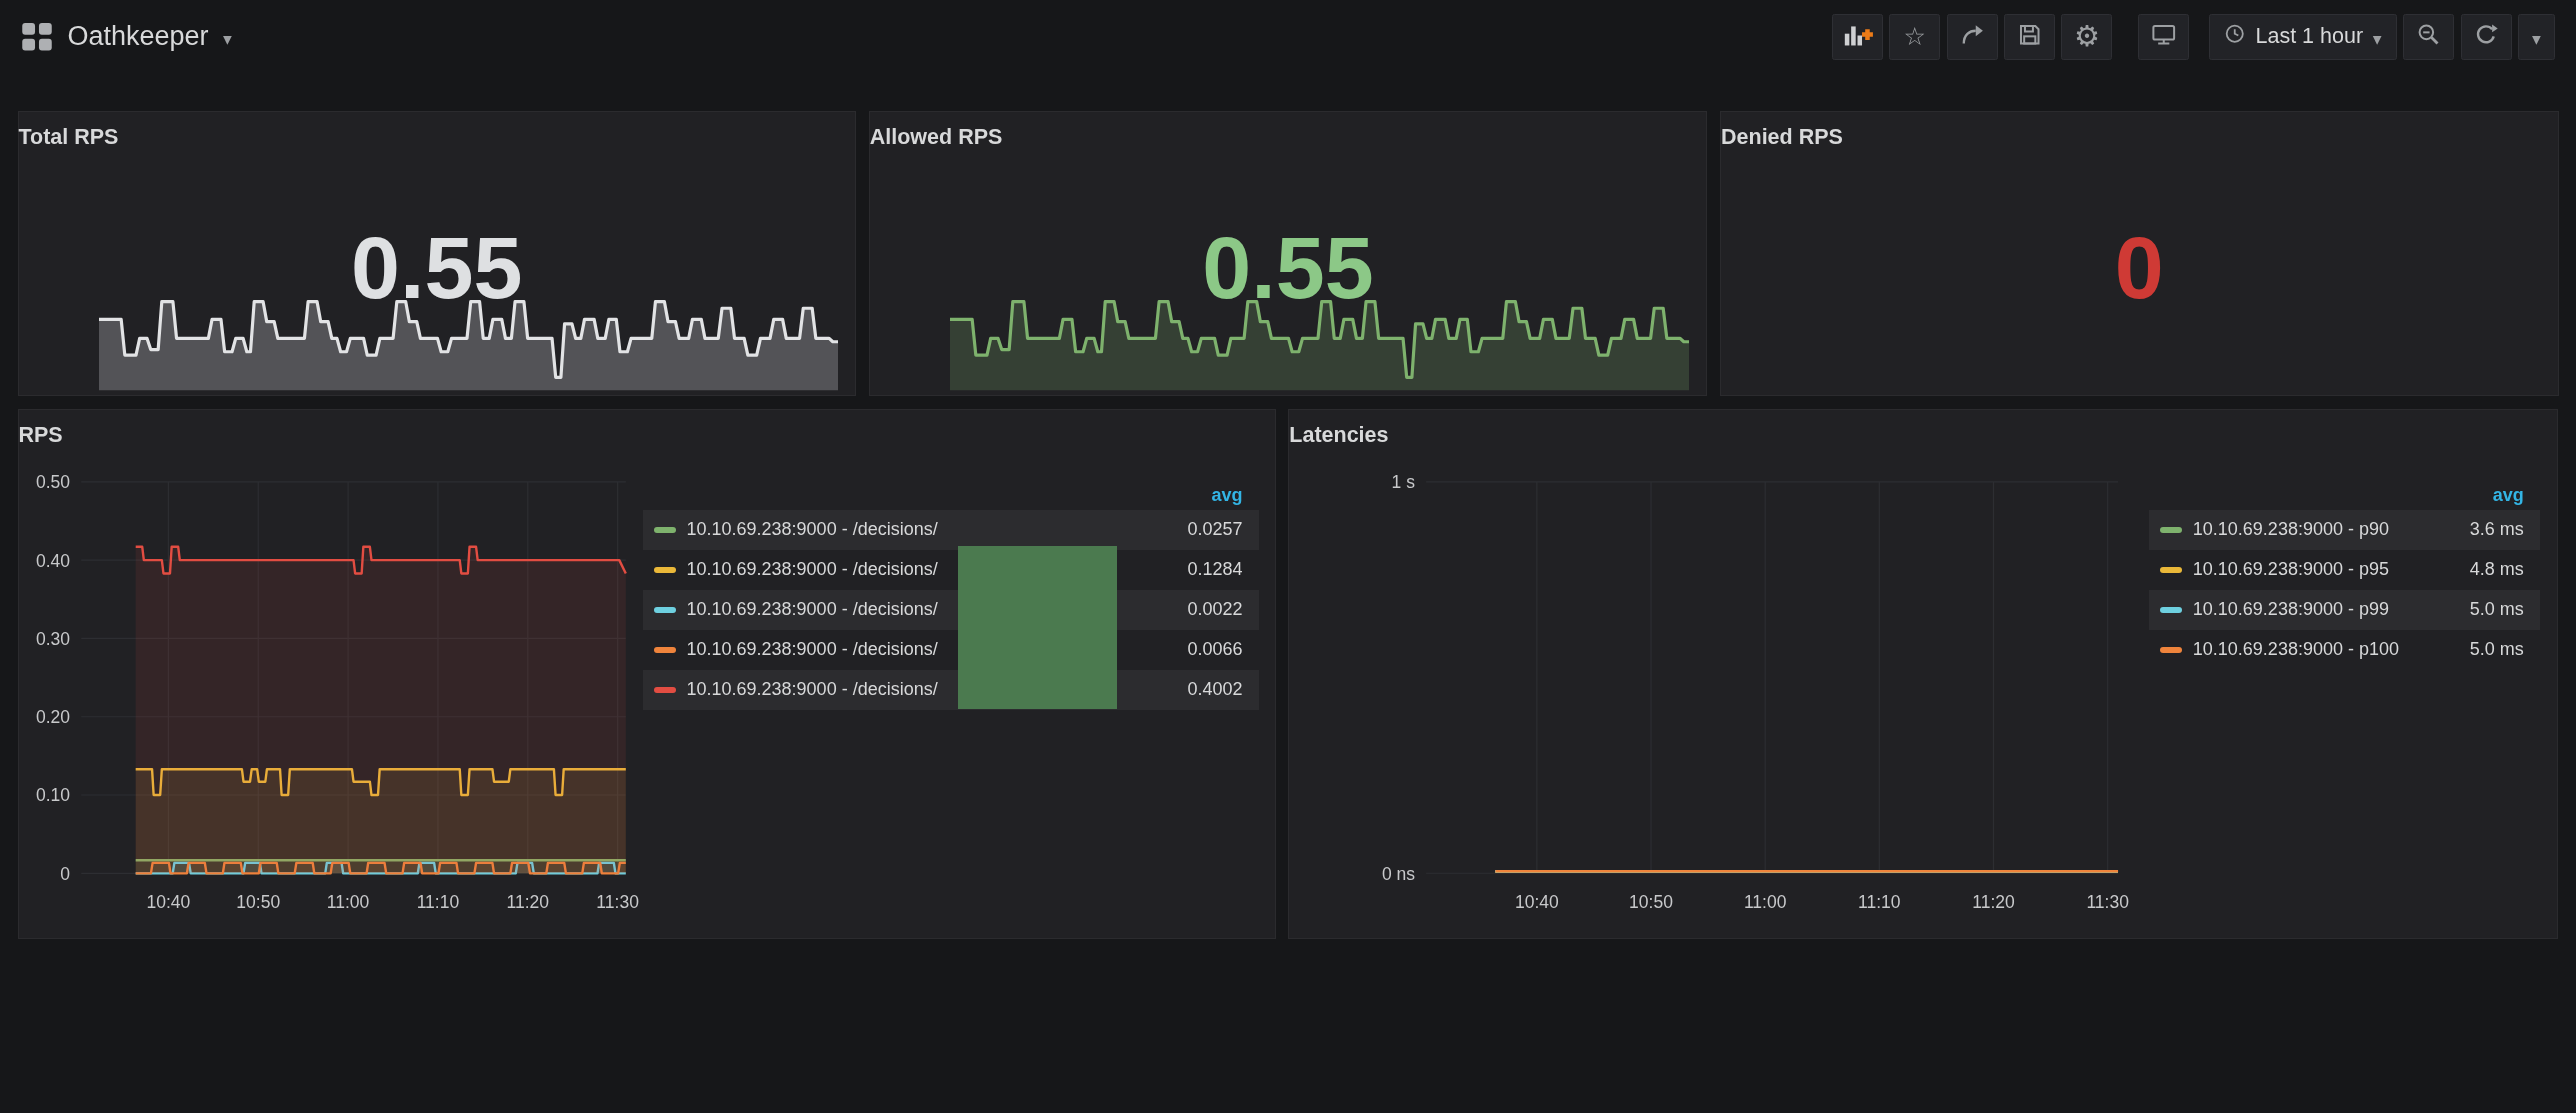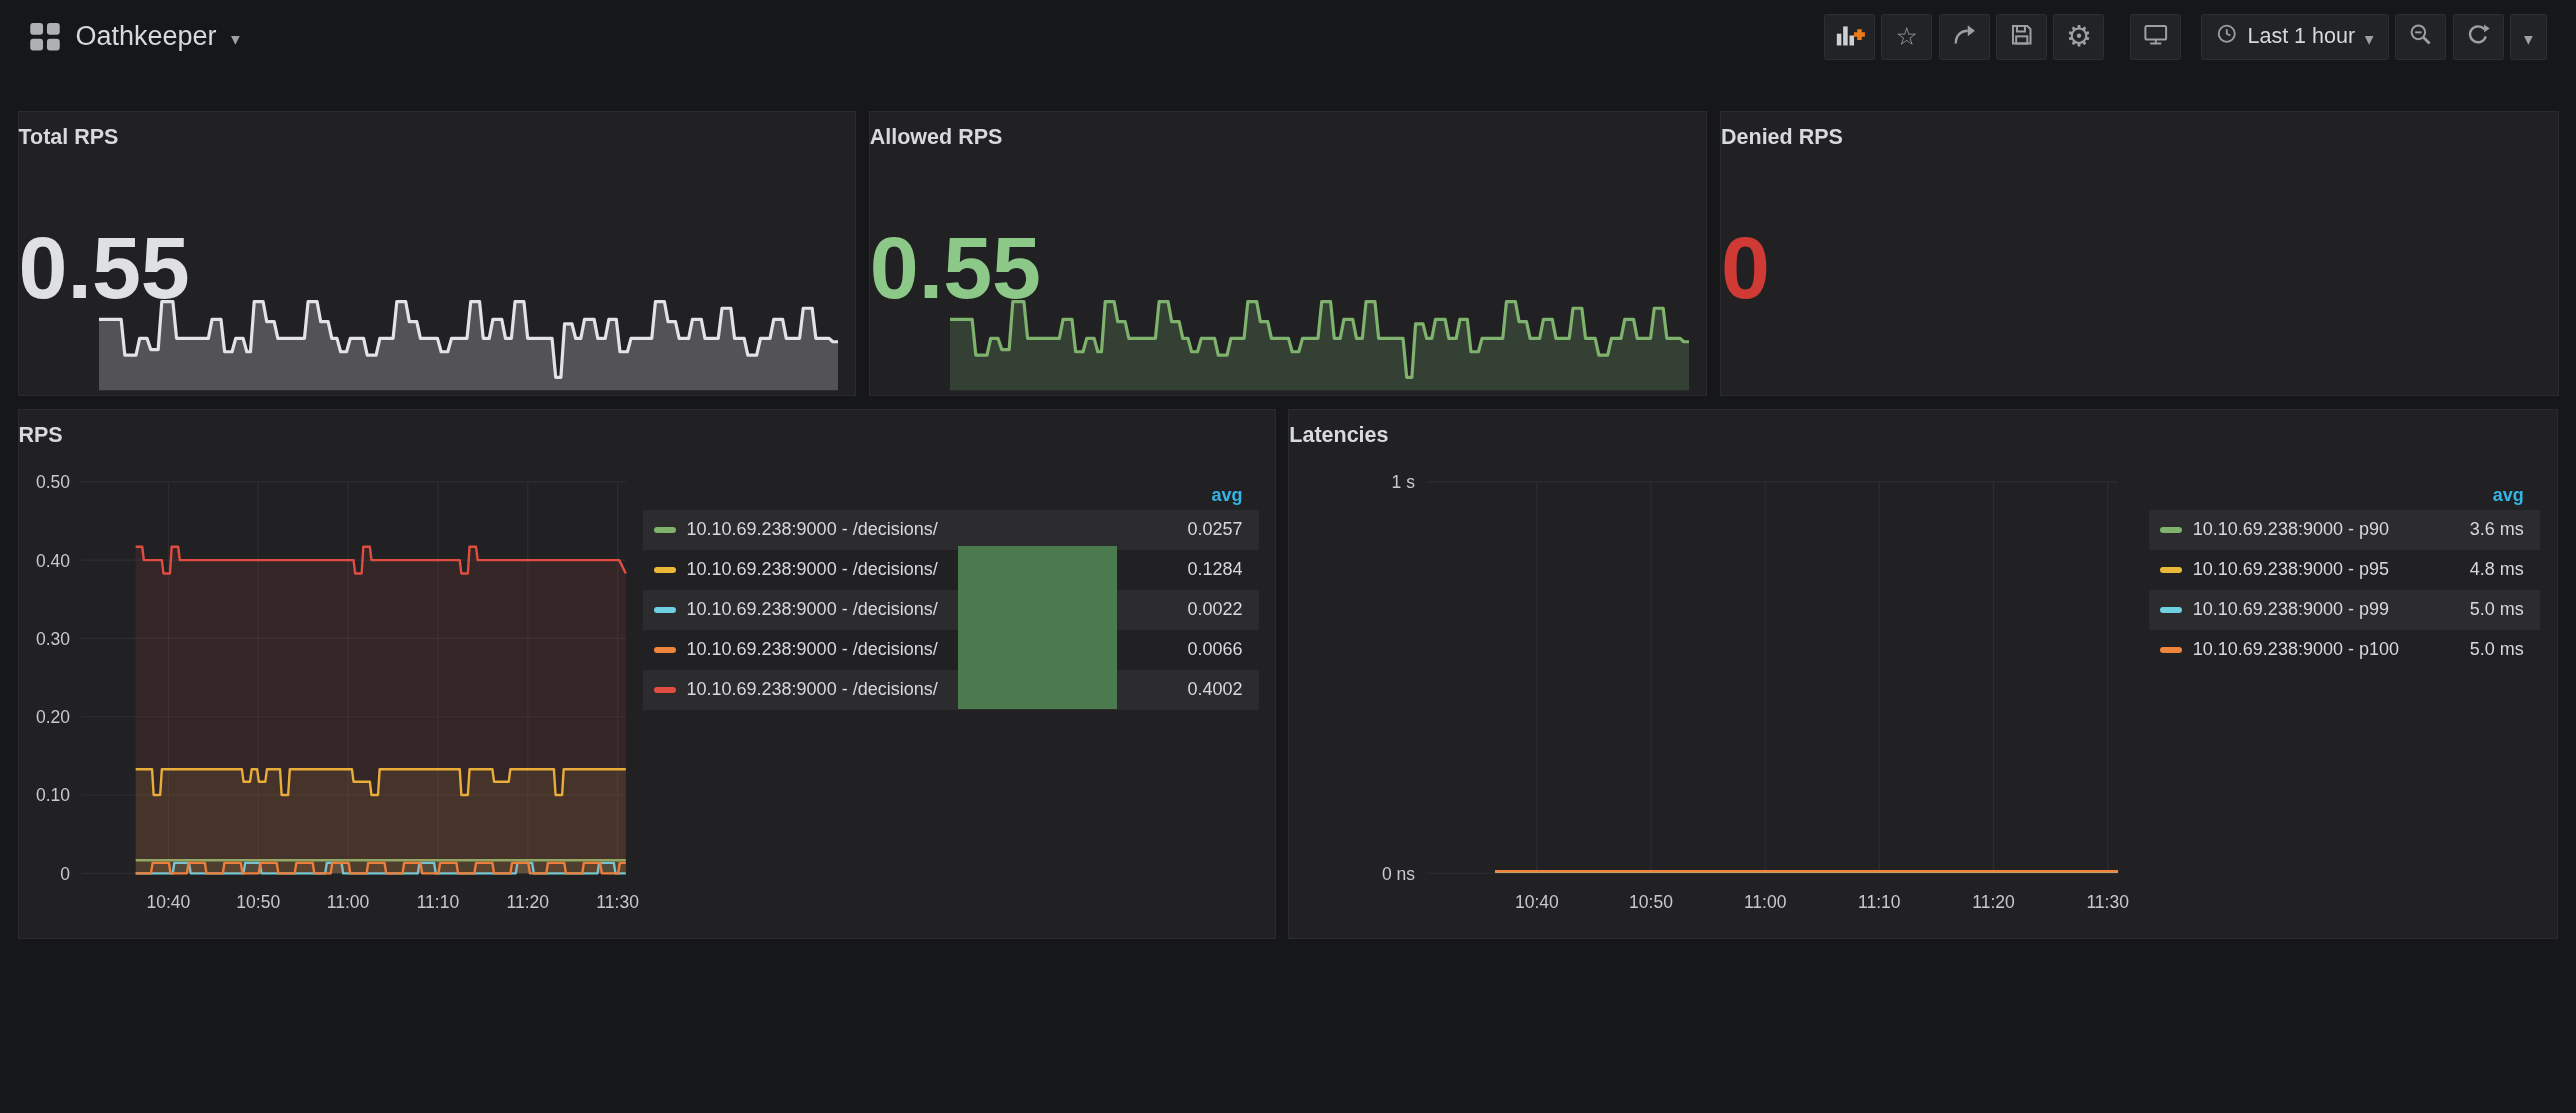--- a/index.html
+++ b/index.html
@@ -6,21 +6,21 @@
     --bg:#161719; --panel:#212124; --border:#2b2b2e; --text:#d8d9da;
     --muted:#9da0a3; --accent:#33b5e5; --grid:#2d2e32;
   }
   *{box-sizing:border-box}
   body{margin:0;width:2576px;height:1113px;background:var(--bg);
        font-family:"Liberation Sans",sans-serif;color:var(--text);
        overflow:hidden;position:relative}
   svg{overflow:visible}
   
   .navbar{height:73px;display:flex;justify-content:space-between;
-          padding:0 29px}
+          padding:0 21px}
   .nav-left{display:flex;align-items:center;gap:14.4px}
   .grid-icon{display:flex}
   .dash-title{font-size:27px;color:var(--text)}
   .nav-caret{color:var(--muted);font-size:17.5px;padding-top:6.4px}
   .nav-right{display:flex;align-items:center;gap:6.4px}
   .tbtn{height:46px;min-width:51px;background:#222327;border:0.8px solid #2e2f34;
         border-radius:2.4px;display:flex;align-items:center;justify-content:center;
         color:var(--muted);padding:0 8px;cursor:pointer}
   .tbtn .glyph{font-size:25px;line-height:1}
   .tbtn .glyph.big{font-size:29px}
@@ -30,21 +30,21 @@
   
   .row{display:flex;gap:12.8px;margin:0 17.5px}
   .row1{margin-top:38px;height:285px}
   .row2{margin-top:12.8px;height:530px}
   .panel{background:var(--panel);border:0.8px solid var(--border);position:relative}
   .stat{flex:1 1 0}
   .panel-rps{width:1258px}
   .panel-lat{width:1270px}
   .ptitle{text-align:left;font-size:21.5px;font-weight:bold;padding-top:12.8px;
           color:var(--text);cursor:pointer}
-  .statval{position:absolute;left:0;right:0;top:112px;
+  .statval{position:absolute;left:0;right:0;top:112px;text-align:center;
            font-size:88px;font-weight:bold;line-height:1}
   .spark{position:absolute;left:80px;bottom:3.2px}
   .chart{position:absolute;left:16px;top:62px}
   .tick{font-family:"Liberation Sans",sans-serif;font-size:22px;fill:#c8c9cb}
   
   .legend{position:absolute;top:71px;font-size:18px}
   .rps-legend{right:16px;width:616px}
   .lat-legend{right:17.5px;width:391px}
   .lhead{height:29px;display:flex;justify-content:flex-end;align-items:center;
          padding-right:16px;color:var(--accent);font-weight:bold}

